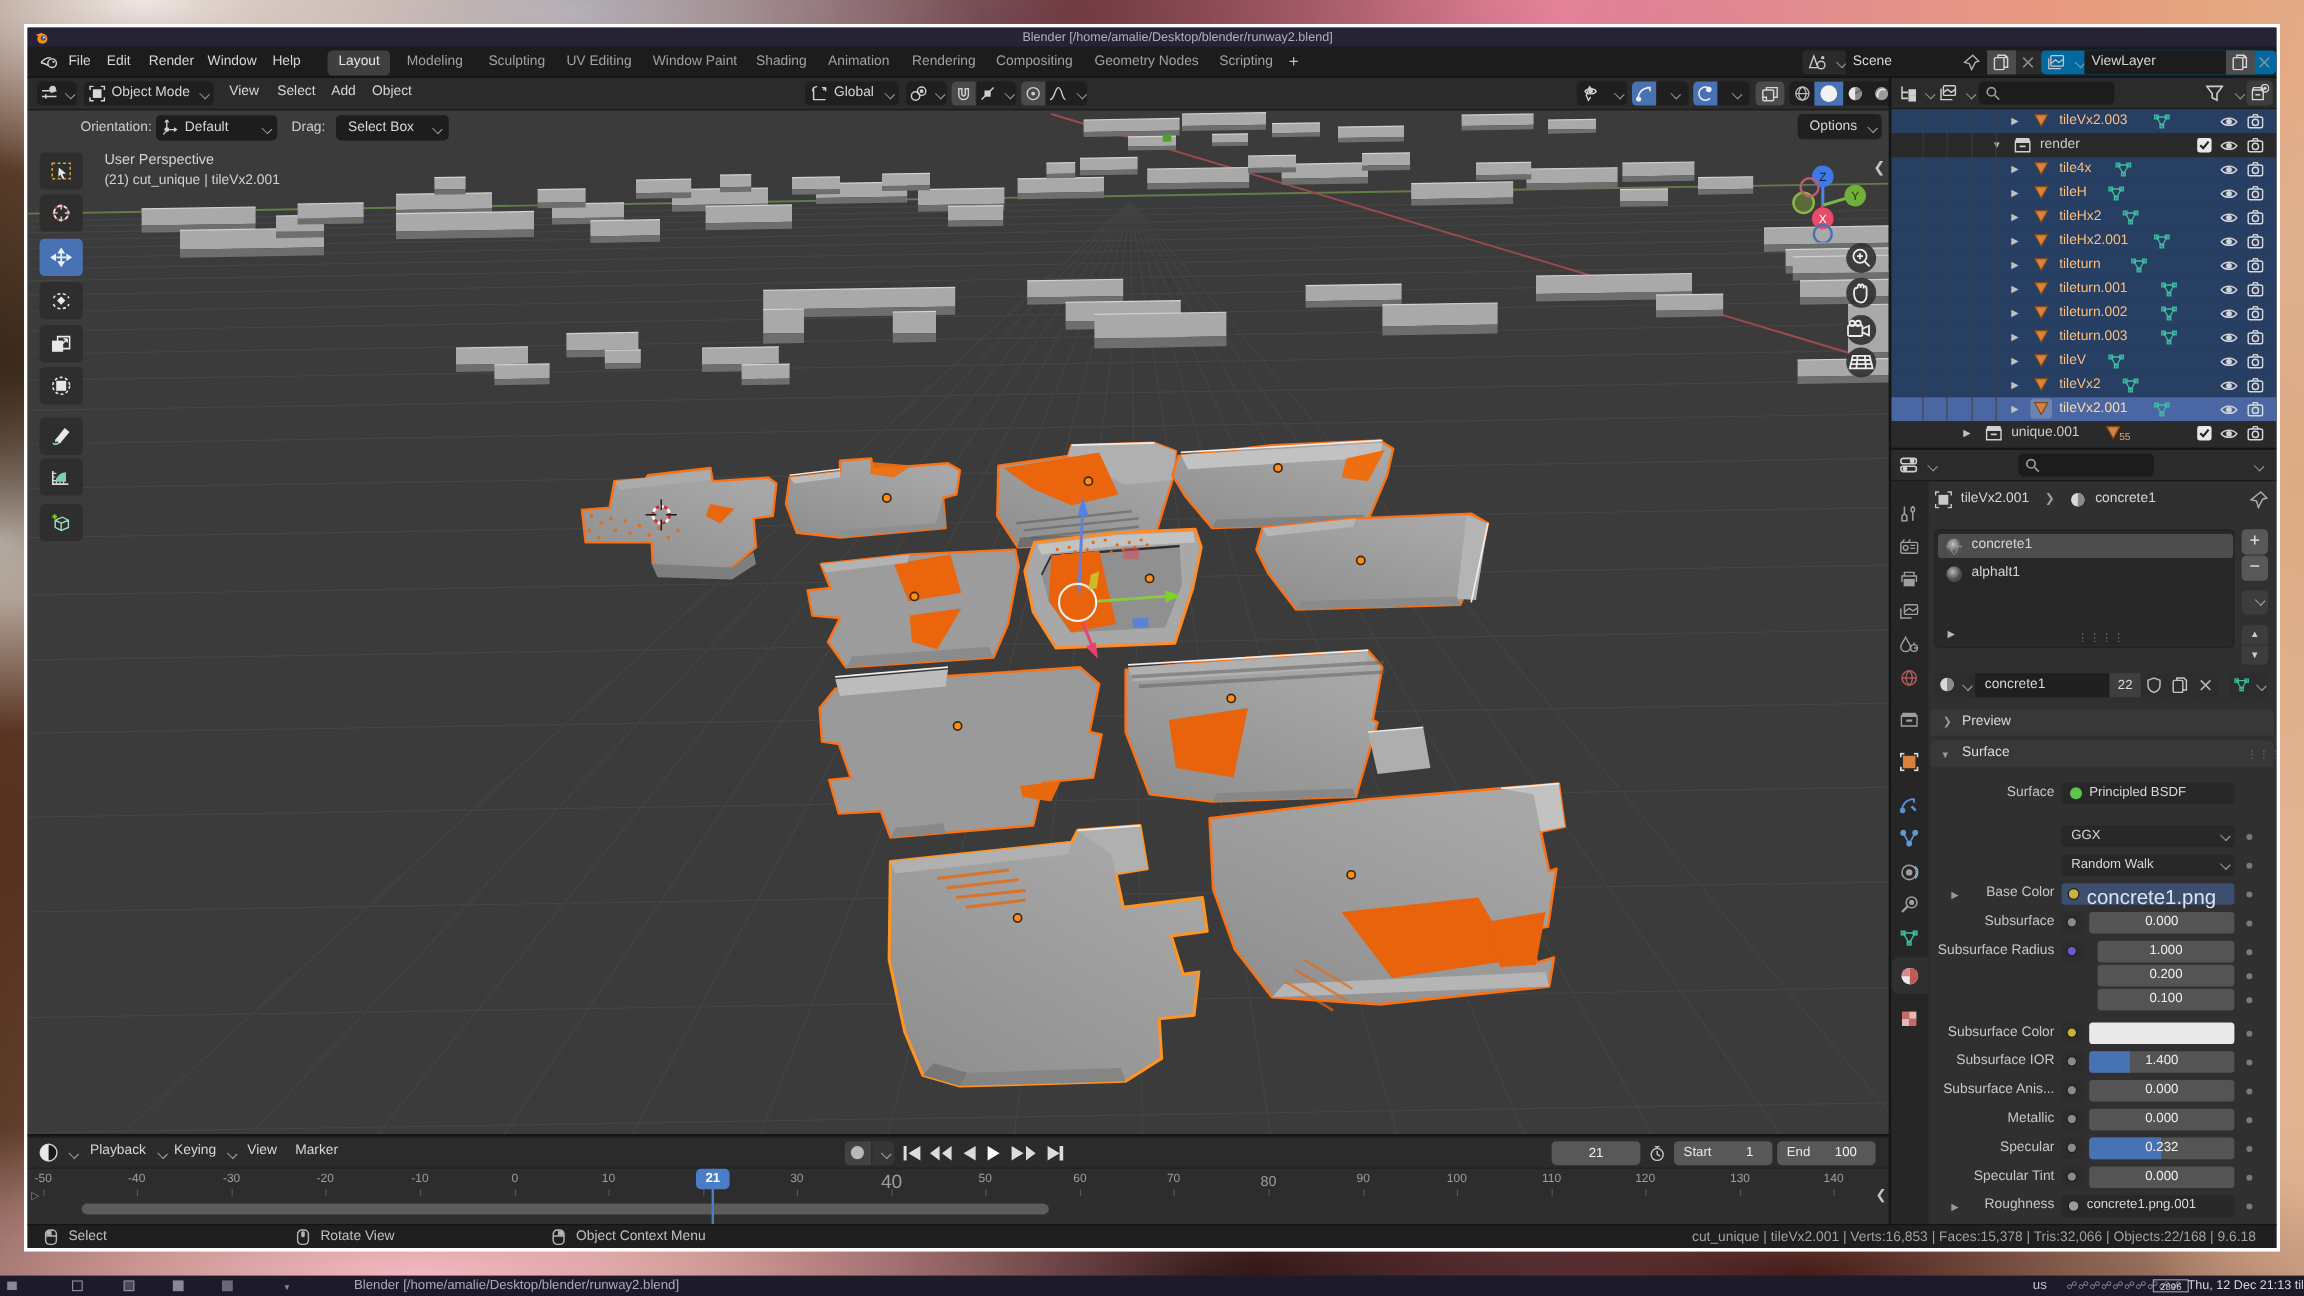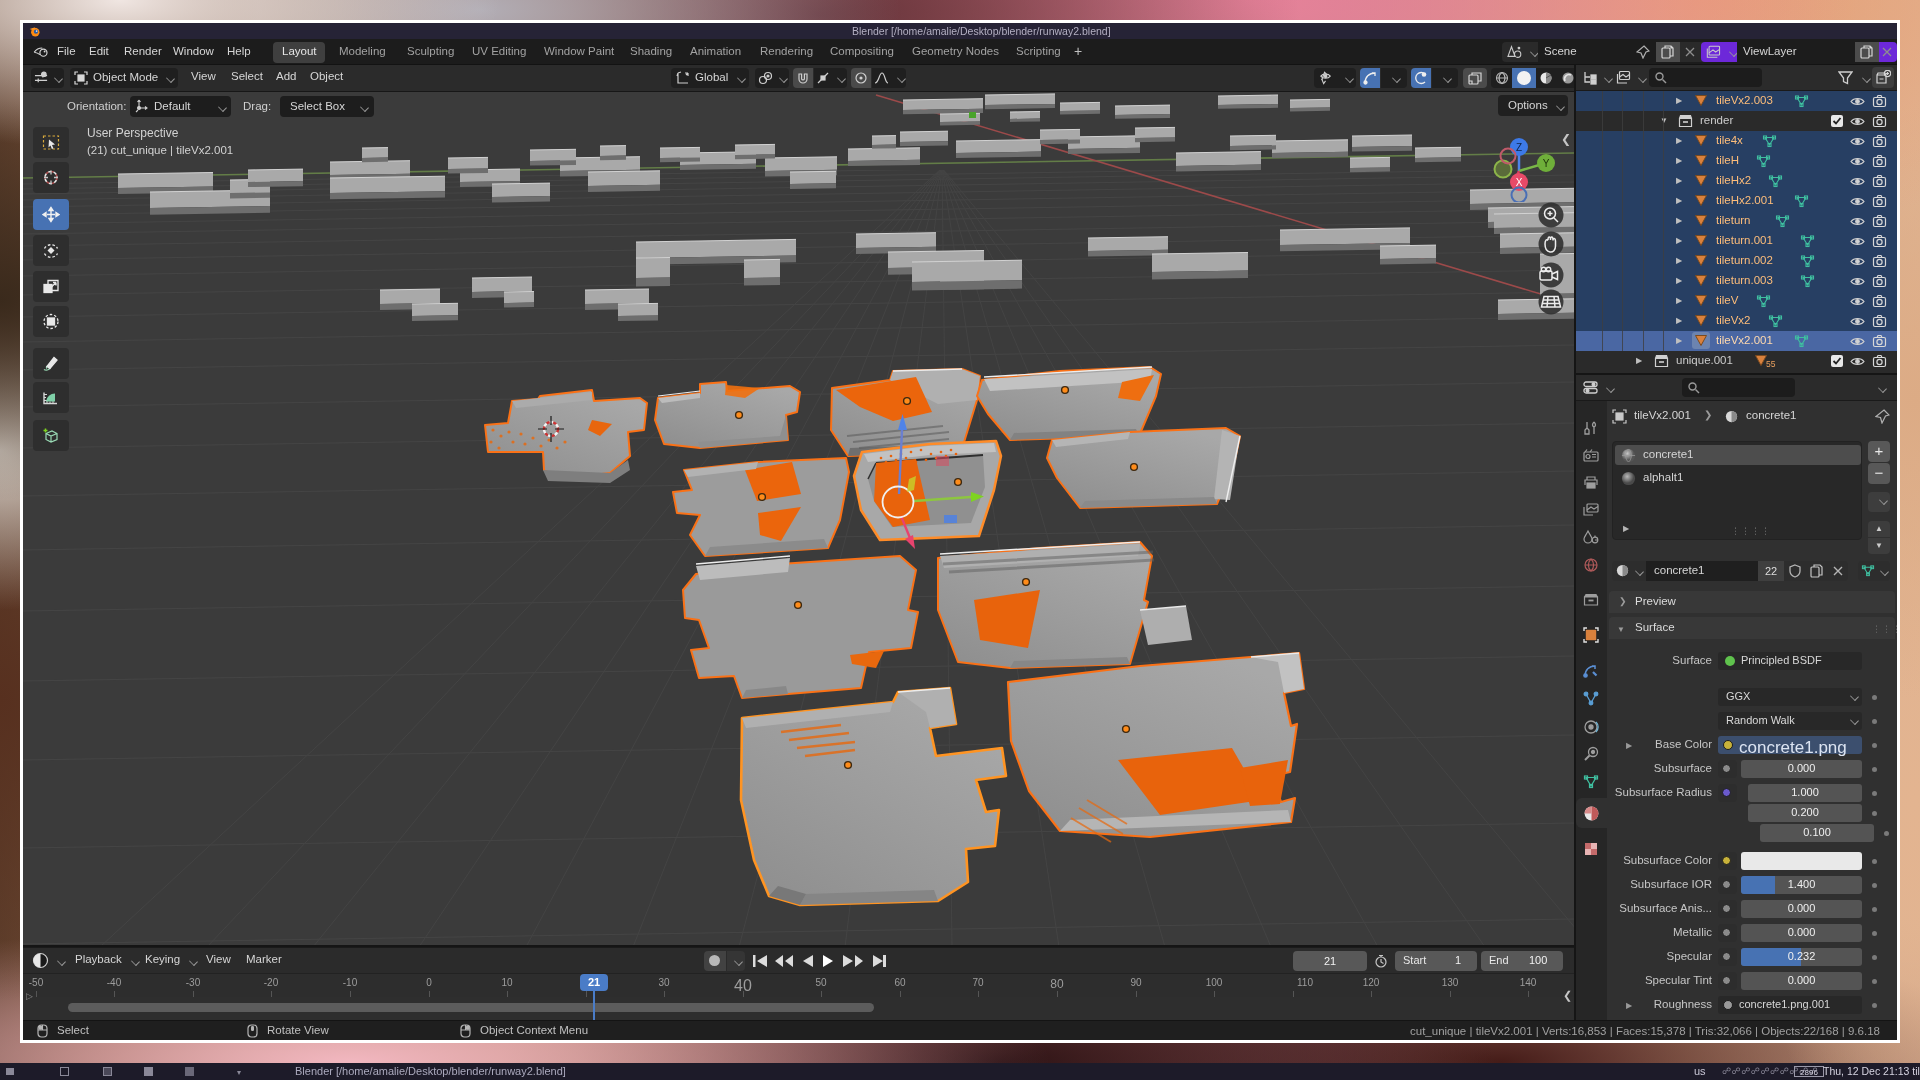--- a/index.html
+++ b/index.html
@@ -81,21 +81,21 @@
  <svg class="a" style="left:159px;top:3px" width="14" height="14" viewBox="0 0 14 14">
         <g fill="none" stroke="#d5d5d5" stroke-width="1.2">
           <rect x="1" y="3" width="8" height="10" rx="1"></rect>
           <path d="M4 3 V1 L10 1 L12 3 L12 11 L9 11 M10 1 V3 H12"></path>
         </g>
       </svg>
  <svg class="a" style="left:182px;top:4px" width="12" height="12" viewBox="0 0 12 12">
         <path d="M2 2 L10 10 M10 2 L2 10" stroke="#8e8e8e" stroke-width="1.3"></path>
       </svg>
 </div>
-<div class="a" style="left:1678px;top:3px;width:196px;height:20px;background:#6d28d9;border-radius:4px">
+<div class="a" style="left:1678px;top:3px;width:196px;height:20px;background:#0369a1;border-radius:4px">
  <svg class="a" style="left:4px;top:3px" width="16" height="14" viewBox="0 0 18 16">
         <g fill="none" stroke="#c9c9c9" stroke-width="1.2">
           <rect x="4.5" y="1.5" width="12" height="10" rx="1"></rect>
           <path d="M2.5 4 V14 H14"></path>
           <path d="M4.5 9 L9 5.5 L12 8 L16.5 5"></path>
         </g>
       </svg>
  <span class="chev a" style="left:24px;top:7px"></span>
  <div class="a" style="left:36px;top:0;width:118px;height:20px;background:#1c1c1c"></div>
  <div class="a txt" style="left:42px;top:3px">ViewLayer</div>
@@ -1482,21 +1482,21 @@
       <div class="a" style="left:146px;top:5px;width:9px;height:9px;background:#6a5acd;border-radius:50%;border:1.5px solid #1c1c1c"></div>
       <div class="a" style="left:172px;top:1px;width:114px;height:18px;background:#545454;border-radius:3px"></div>
       <div class="a" style="left:172px;top:3px;width:114px;text-align:center;color:#f0f0f0;font-size:11px">1.000</div>
       <div class="a" style="left:296px;top:8px;width:5px;height:5px;background:#7a7a7a;border-radius:50%"></div>
     </div>
 <div class="a" style="left:0;top:428px;width:321px;height:20px">
       <div class="a" style="left:172px;top:1px;width:114px;height:18px;background:#545454;border-radius:3px"></div>
       <div class="a" style="left:172px;top:3px;width:114px;text-align:center;color:#f0f0f0;font-size:11px">0.200</div>
       <div class="a" style="left:296px;top:8px;width:5px;height:5px;background:#7a7a7a;border-radius:50%"></div>
     </div>
-<div class="a" style="left:12px;top:448px;width:321px;height:20px">
+<div class="a" style="left:0;top:448px;width:321px;height:20px">
       <div class="a" style="left:172px;top:1px;width:114px;height:18px;background:#545454;border-radius:3px"></div>
       <div class="a" style="left:172px;top:3px;width:114px;text-align:center;color:#f0f0f0;font-size:11px">0.100</div>
       <div class="a" style="left:296px;top:8px;width:5px;height:5px;background:#7a7a7a;border-radius:50%"></div>
     </div>
 <div class="a" style="left:0;top:476px;width:321px;height:20px">
       <div class="a" style="left:0px;top:3px;width:136px;text-align:right;color:#c6c6c6;font-size:11.5px;white-space:nowrap">Subsurface Color</div>
       <div class="a" style="left:142px;top:1px;width:19px;height:18px;background:#2d2d2d;border-radius:4px"></div>
       <div class="a" style="left:146px;top:5px;width:9px;height:9px;background:#c8b23a;border-radius:50%;border:1.5px solid #1c1c1c"></div>
       <div class="a" style="left:165px;top:1px;width:121px;height:18px;background:#e9e9e9;border-radius:3px"></div>
       <div class="a" style="left:296px;top:8px;width:5px;height:5px;background:#7a7a7a;border-radius:50%"></div>
@@ -1623,21 +1623,21 @@
     <div class="a" style="left:857px;top:30px;width:40px;text-align:center;color:#9d9d9d;font-size:10px">60</div>
     <div class="a" style="left:877px;top:44px;width:1px;height:6px;background:#555"></div>
     <div class="a" style="left:935px;top:30px;width:40px;text-align:center;color:#9d9d9d;font-size:10px">70</div>
     <div class="a" style="left:955px;top:44px;width:1px;height:6px;background:#555"></div>
     <div class="a" style="left:1014px;top:30px;width:40px;text-align:center;color:#9d9d9d;font-size:12px">80</div>
     <div class="a" style="left:1034px;top:44px;width:1px;height:6px;background:#555"></div>
     <div class="a" style="left:1093px;top:30px;width:40px;text-align:center;color:#9d9d9d;font-size:10px">90</div>
     <div class="a" style="left:1113px;top:44px;width:1px;height:6px;background:#555"></div>
     <div class="a" style="left:1171px;top:30px;width:40px;text-align:center;color:#9d9d9d;font-size:10px">100</div>
     <div class="a" style="left:1191px;top:44px;width:1px;height:6px;background:#555"></div>
-    <div class="a" style="left:1250px;top:30px;width:40px;text-align:right;color:#9d9d9d;font-size:10px">110</div>
+    <div class="a" style="left:1250px;top:30px;width:40px;text-align:center;color:#9d9d9d;font-size:10px">110</div>
     <div class="a" style="left:1270px;top:44px;width:1px;height:6px;background:#555"></div>
     <div class="a" style="left:1328px;top:30px;width:40px;text-align:center;color:#9d9d9d;font-size:10px">120</div>
     <div class="a" style="left:1348px;top:44px;width:1px;height:6px;background:#555"></div>
     <div class="a" style="left:1407px;top:30px;width:40px;text-align:center;color:#9d9d9d;font-size:10px">130</div>
     <div class="a" style="left:1427px;top:44px;width:1px;height:6px;background:#555"></div>
     <div class="a" style="left:1485px;top:30px;width:40px;text-align:center;color:#9d9d9d;font-size:10px">140</div>
     <div class="a" style="left:1505px;top:44px;width:1px;height:6px;background:#555"></div>
     <div class="a" style="left:0;top:50px;width:1551px;height:23px;background:#2e2e2e"></div>
     <div class="a" style="left:45px;top:56px;width:806px;height:9px;background:#5c5c5c;border-radius:5px"></div>
     <div class="a" style="left:570px;top:27px;width:2px;height:46px;background:#4a7cc7"></div>

